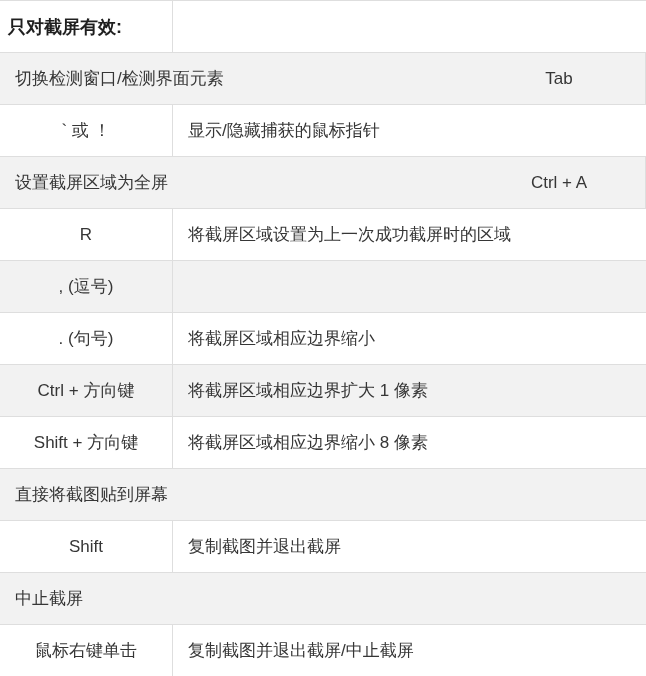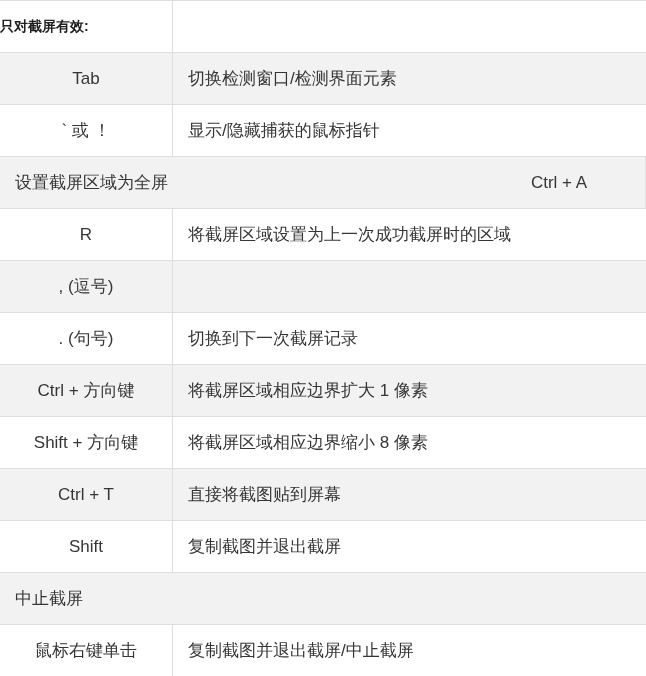--- a/index.html
+++ b/index.html
@@ -40,68 +40,67 @@
     border-right: 1px solid #dedede;
     text-align: center;
   }
   .desc {
     flex: 1 1 auto;
     justify-content: flex-start;
     padding-left: 15px;
   }
   .header-row .key {
     justify-content: flex-start;
-    padding-left: 0;
+    padding-left: 8px;
     font-weight: bold;
     color: #1f1f1f;
-    font-size: 14px;
+    font-size: 18px;
   }
 </style>
 </head>
 <body>
 
 <div class="table">
   <div class="row header-row">
     <div class="cell key">只对截屏有效:</div>
     <div class="cell desc"></div>
   </div>
 
 <div class="row">
+      <div class="cell desc">切换检测窗口/检测界面元素</div>
       <div class="cell key">Tab</div>
-      <div class="cell desc">切换检测窗口/检测界面元素</div>
     </div>
     <div class="row">
       <div class="cell key">` 或 ！</div>
       <div class="cell desc">显示/隐藏捕获的鼠标指针</div>
     </div>
     <div class="row">
       <div class="cell desc">设置截屏区域为全屏</div>
       <div class="cell key">Ctrl + A</div>
     </div>
     <div class="row">
       <div class="cell key">R</div>
       <div class="cell desc">将截屏区域设置为上一次成功截屏时的区域</div>
     </div>
     <div class="row">
       <div class="cell key">, (逗号)</div>
     </div>
     <div class="row">
       <div class="cell key">. (句号)</div>
-      <div class="cell desc">切换到下一次截屏记录</div>
+      <div class="cell desc">将截屏区域相应边界缩小</div>
     </div>
     <div class="row">
       <div class="cell key">Ctrl + 方向键</div>
       <div class="cell desc">将截屏区域相应边界扩大 1 像素</div>
     </div>
     <div class="row">
       <div class="cell key">Shift + 方向键</div>
       <div class="cell desc">将截屏区域相应边界缩小 8 像素</div>
     </div>
     <div class="row">
-      <div class="cell key">Ctrl + T</div>
       <div class="cell desc">直接将截图贴到屏幕</div>
     </div>
     <div class="row">
       <div class="cell key">Shift</div>
       <div class="cell desc">复制截图并退出截屏</div>
     </div>
     <div class="row">
       <div class="cell desc">中止截屏</div>
     </div>
     <div class="row">

